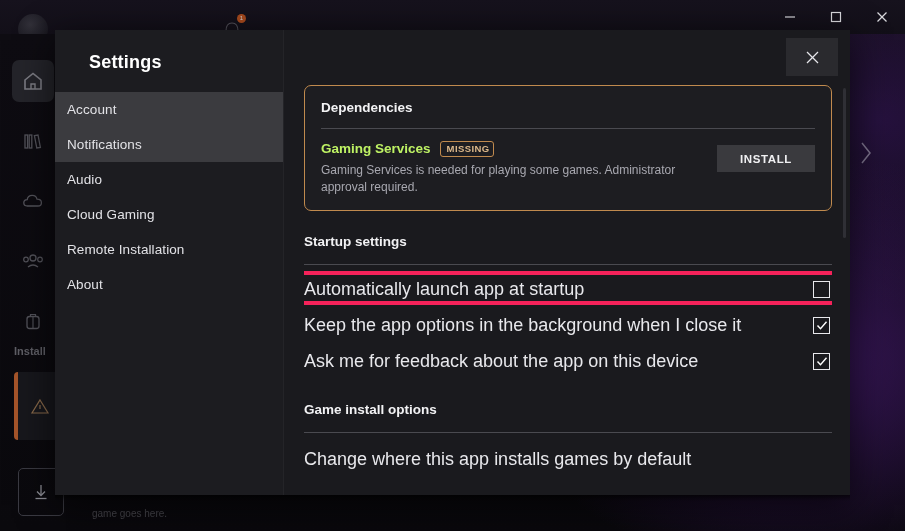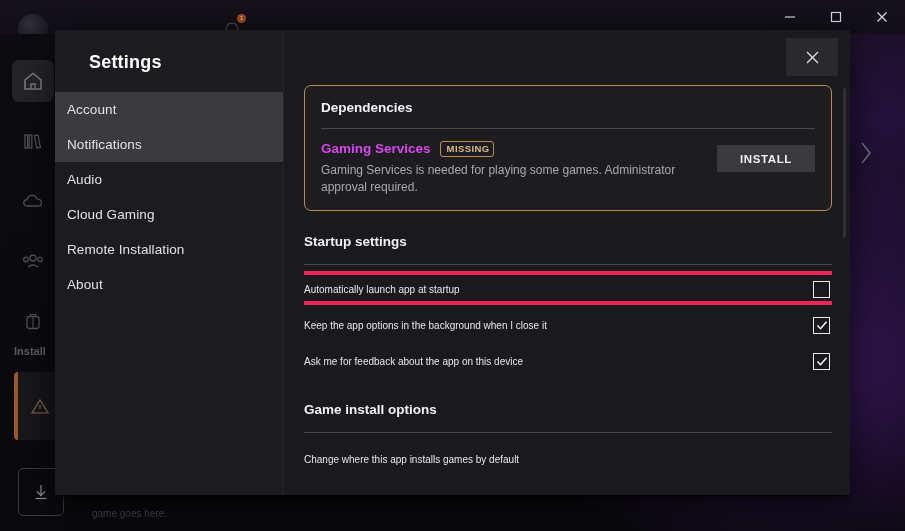--- a/index.html
+++ b/index.html
@@ -157,21 +157,21 @@
   .dep-card {
     border:1px solid #c08a4e; border-radius:7px;
     padding:14px 16px 14px 16px;
     background:#1d1d21;
   }
   .dep-title { font-size:13.5px; font-weight:bold; color:#f2f2f4; }
   .dep-rule { height:1px; background:#4a4a50; margin:13px 0 12px 0; }
   .dep-row { display:flex; align-items:flex-start; gap:10px; }
   .dep-body { flex:1; }
   .dep-headline { display:flex; align-items:center; gap:9px; }
-  .dep-name { font-size:13.5px; font-weight:bold; color:#d946ef; }
+  .dep-name { font-size:13.5px; font-weight:bold; color:#bef264; }
   .badge {
     border:1px solid #c08a4e; border-radius:3px;
     color:#dcb88a; font-size:9.5px; font-weight:bold;
     padding:2px 4px 2px 6px; letter-spacing:.4px;
     line-height:1;
   }
   .dep-desc {
     margin-top:5px;
     font-size:12px; color:#a8a8b0; line-height:1.45;
     max-width:410px;
@@ -191,21 +191,21 @@
     font-size:13.5px; font-weight:bold; color:#f2f2f4;
   }
   .section-rule { height:1px; background:#4a4a50; margin-top:15px; }
 
   .opt-row {
     position:relative;
     height:36px;
     display:flex; align-items:center; justify-content:space-between;
     padding-right:2px;
   }
-  .opt-label { font-size:10px; color:#e8e8ec; }
+  .opt-label { font-size:18px; color:#e8e8ec; }
   .cbx {
     width:17px; height:17px; flex:none;
     border:1.6px solid #e8e8ec;
     display:flex; align-items:center; justify-content:center;
     background:transparent;
   }
   .cbx svg { display:block; }
 
   .hl-box {
     position:absolute; left:-8px; right:-10px; top:0px; height:34px;

